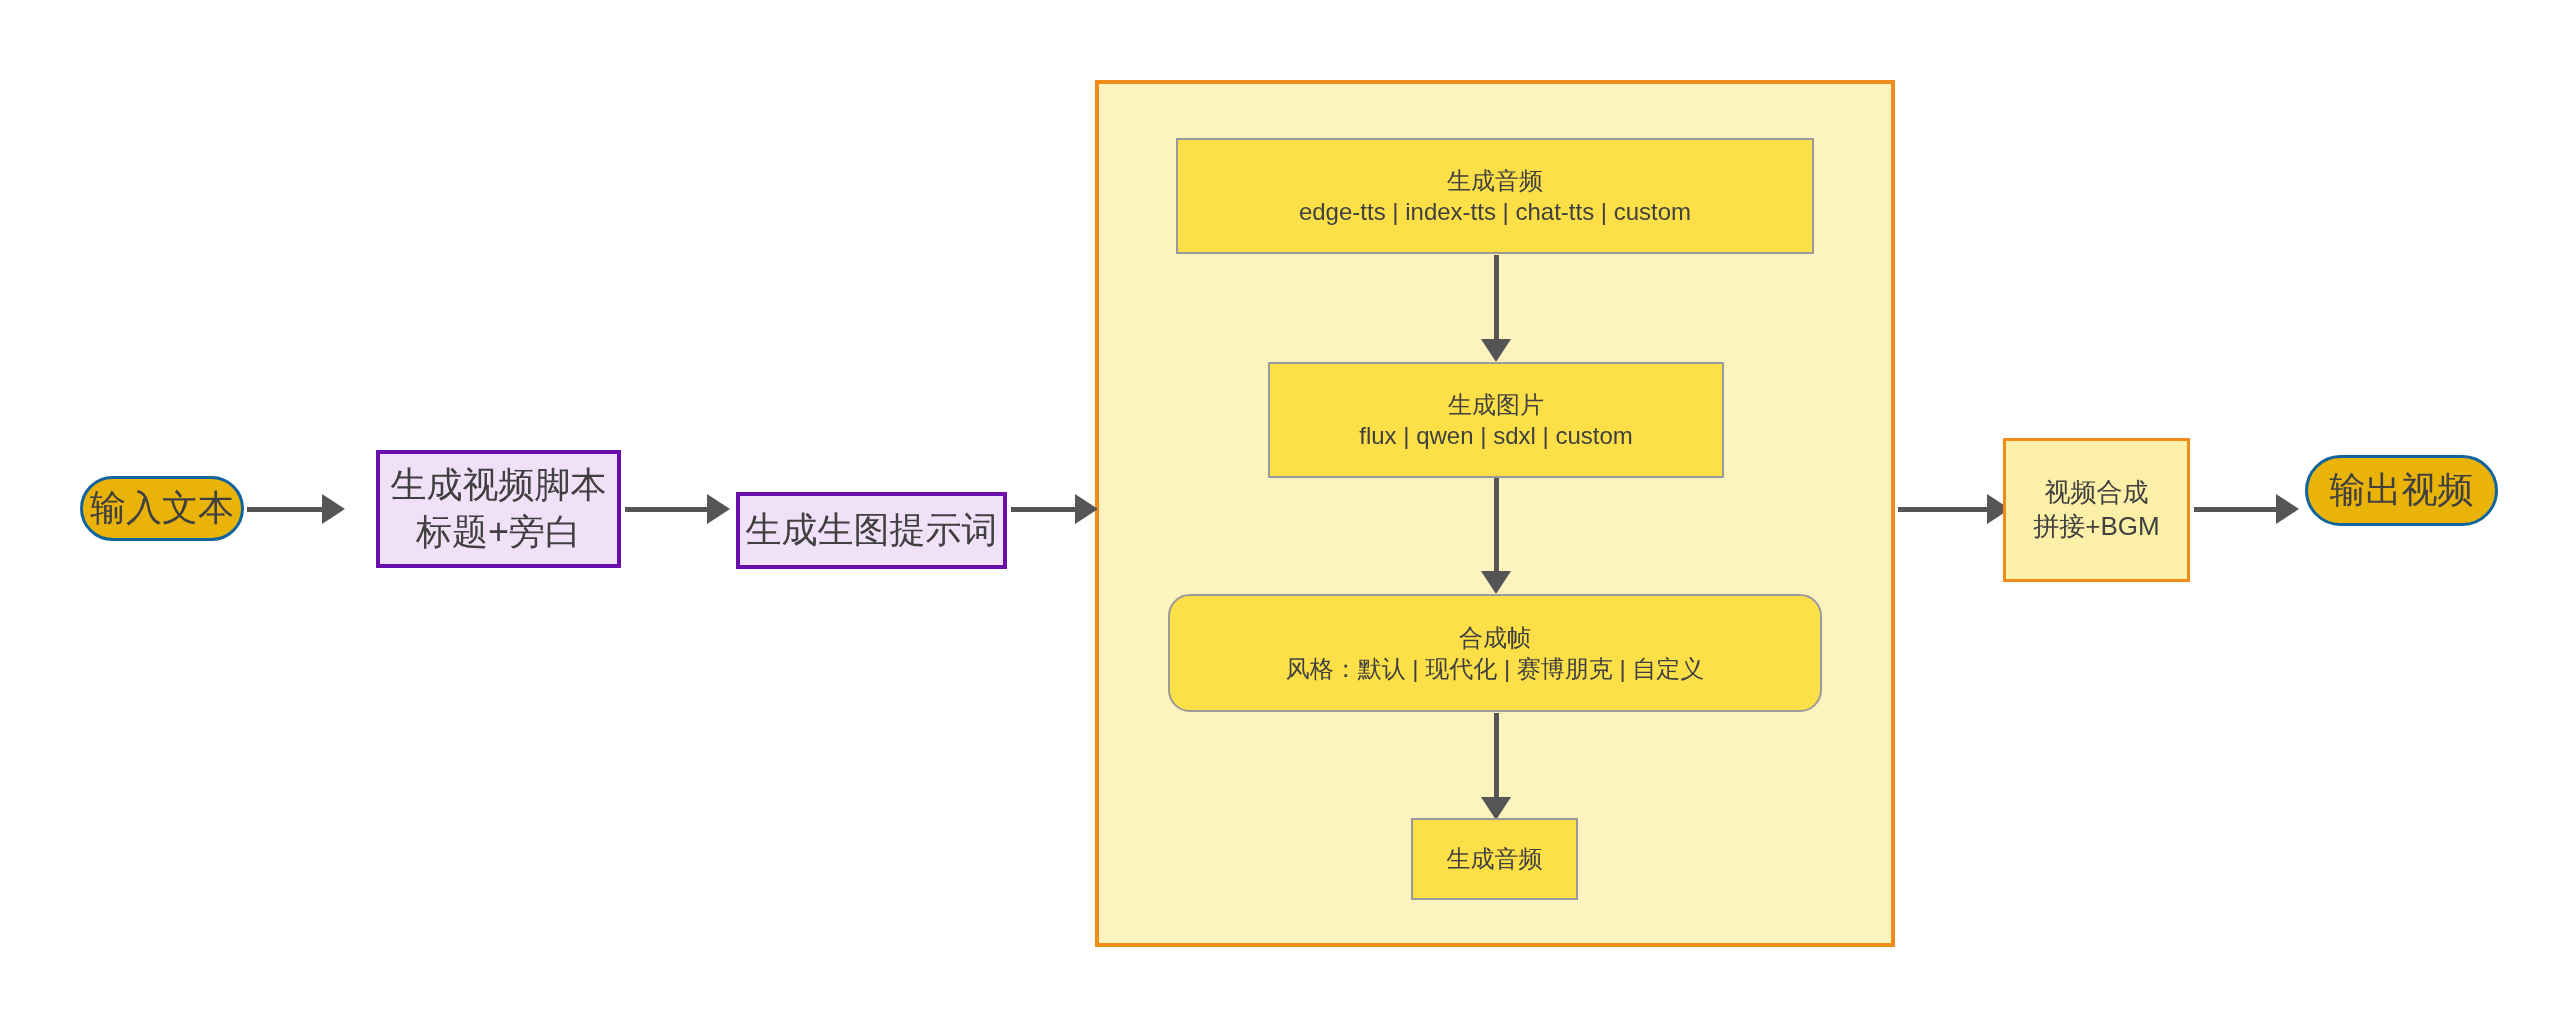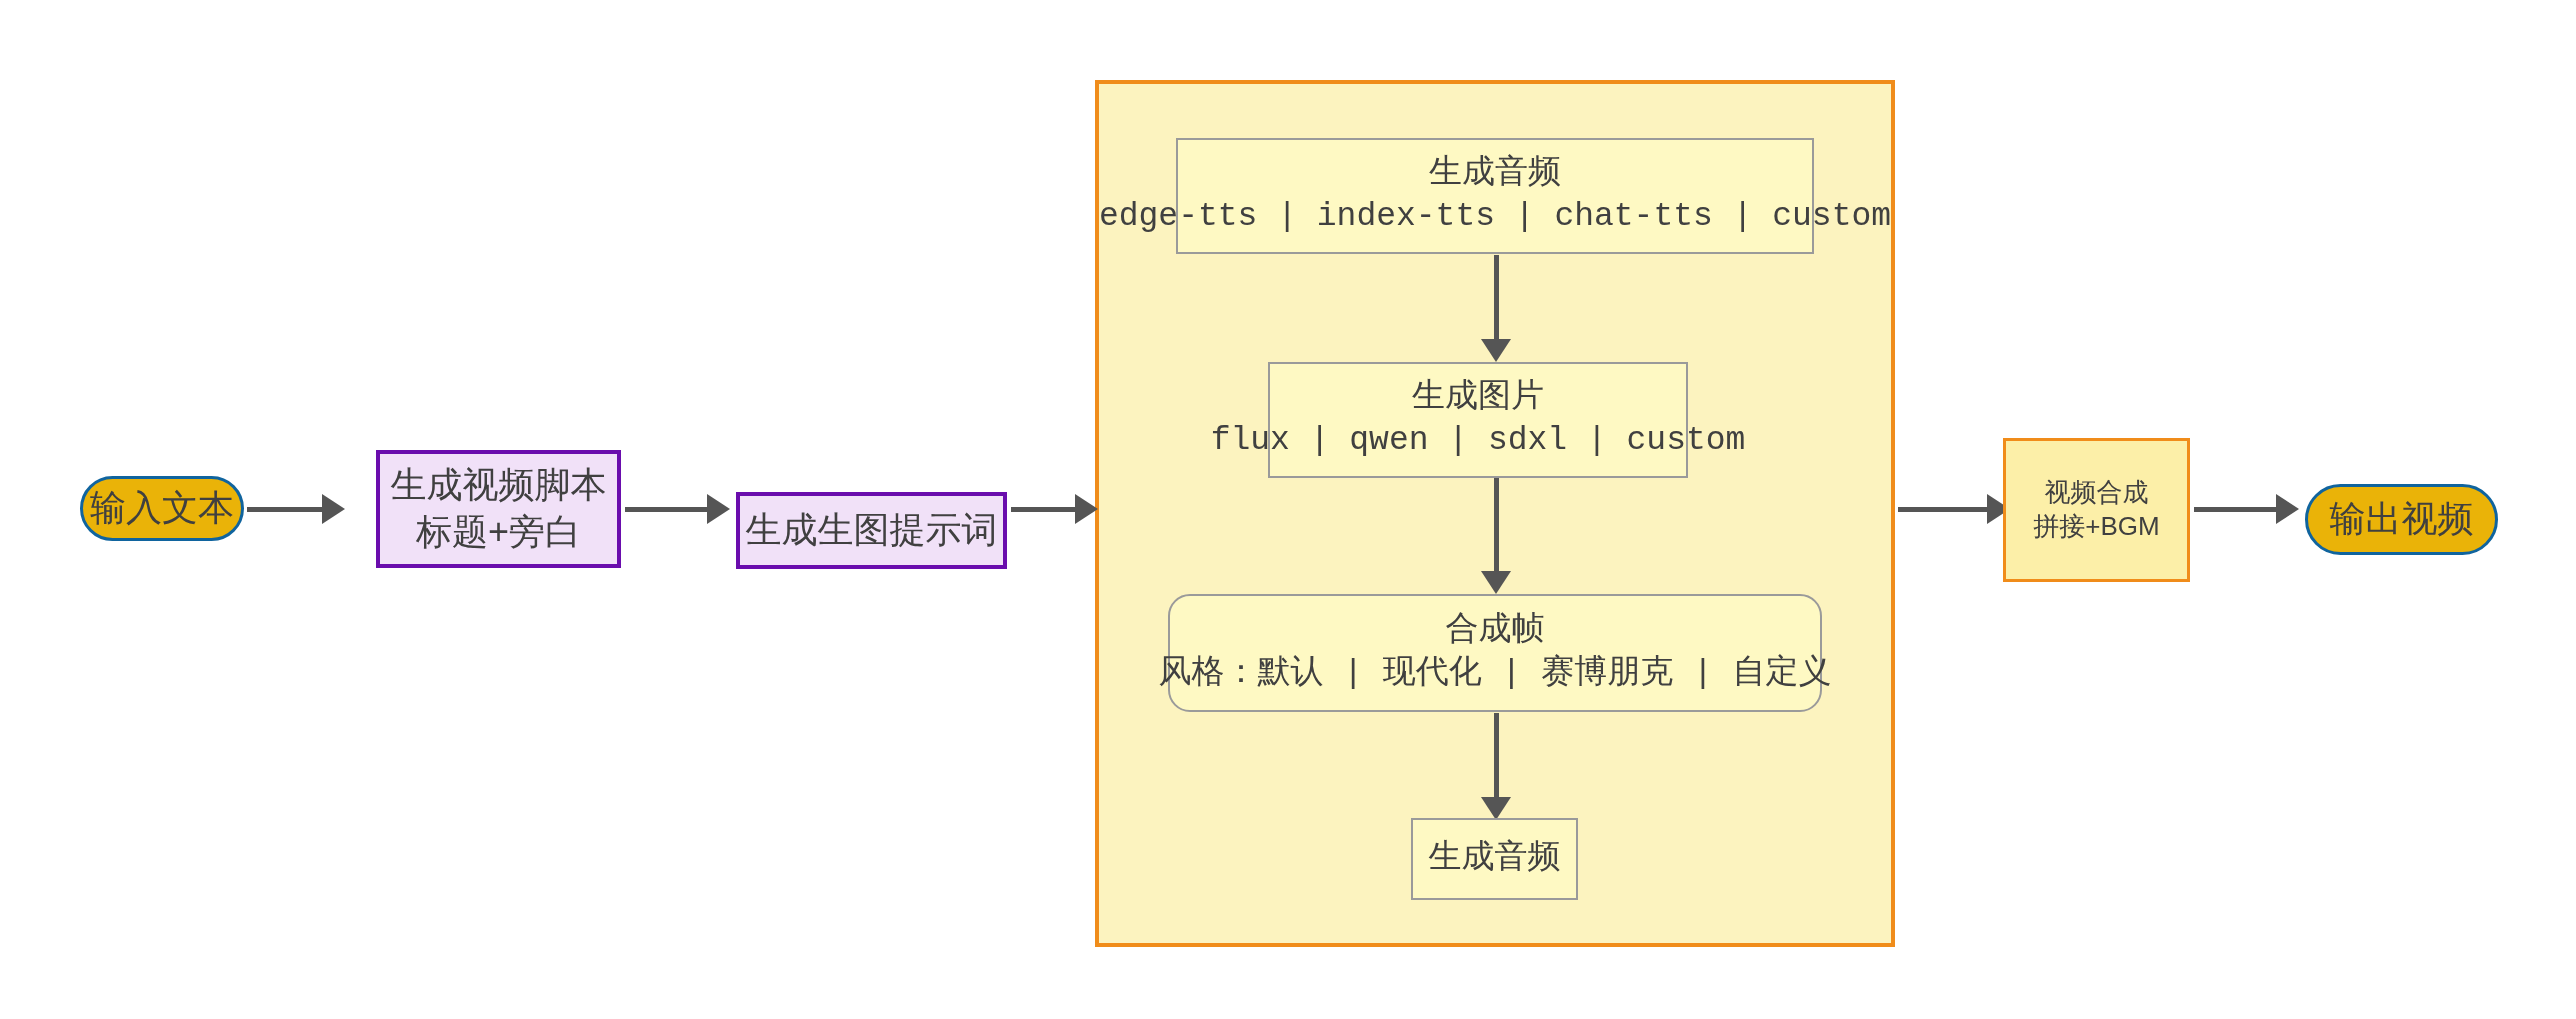--- a/index.html
+++ b/index.html
@@ -48,24 +48,23 @@
 
   
   .orange {
     background: #fcefa8;
     border: 3.6px solid #f08c1a;
     font-size: 26px;
   }
 
   
   .plain {
-    background: #fef9c3;
+    background: #fde047;
     border: 2.7px solid #9a9a9a;
-    font-size: 33px;
-    font-family: Liberation Mono, monospace;
+    font-size: 24px;
   }
 
   
   .subgraph {
     position: absolute;
     box-sizing: border-box;
     background: #fcf3bf;
     border: 4.5px solid #f08c1a;
   }
 
@@ -148,21 +147,21 @@
   <div class="node plain" style="left:1176px; top:138px; width:638px; height:116px;">
     <span class="ln">生成音频</span>
     <span class="ln">edge-tts | index-tts | chat-tts | custom</span>
   </div>
 
   <div class="arrow-v" style="left:1480px; top:255px; width:33px; height:107px;">
     <div class="shaft" style="height:84px;"></div>
     <div class="head" style="top:84px;"></div>
   </div>
 
-  <div class="node plain" style="left:1268px; top:362px; width:420px; height:116px;align-items:center;">
+  <div class="node plain" style="left:1268px; top:362px; width:456px; height:116px;align-items:center;">
     <span class="ln">生成图片</span>
     <span class="ln">flux | qwen | sdxl | custom</span>
   </div>
 
   <div class="arrow-v" style="left:1480px; top:478px; width:33px; height:116px;">
     <div class="shaft" style="height:93px;"></div>
     <div class="head" style="top:93px;"></div>
   </div>
 
   <div class="node plain" style="left:1168px; top:594px; width:654px; height:118px;border-radius:22px;">
@@ -187,18 +186,18 @@
   <div class="node orange" style="left:2003px; top:438px; width:187px; height:144px;">
     <span class="ln">视频合成</span>
     <span class="ln">拼接+BGM</span>
   </div>
 
   <div class="arrow-h" style="left:2194px; top:493px; width:105px; height:33px;">
     <div class="shaft" style="width:82px;"></div>
     <div class="head" style="left:82px;"></div>
   </div>
 
-  <div class="node stadium" style="left:2305px; top:484px; width:193px; height:71px;text-align:right;">
+  <div class="node stadium" style="left:2305px; top:455px; width:193px; height:71px;text-align:right;">
     <span class="ln">输出视频</span>
   </div>
 
 </div>
 
 
 </body></html>

